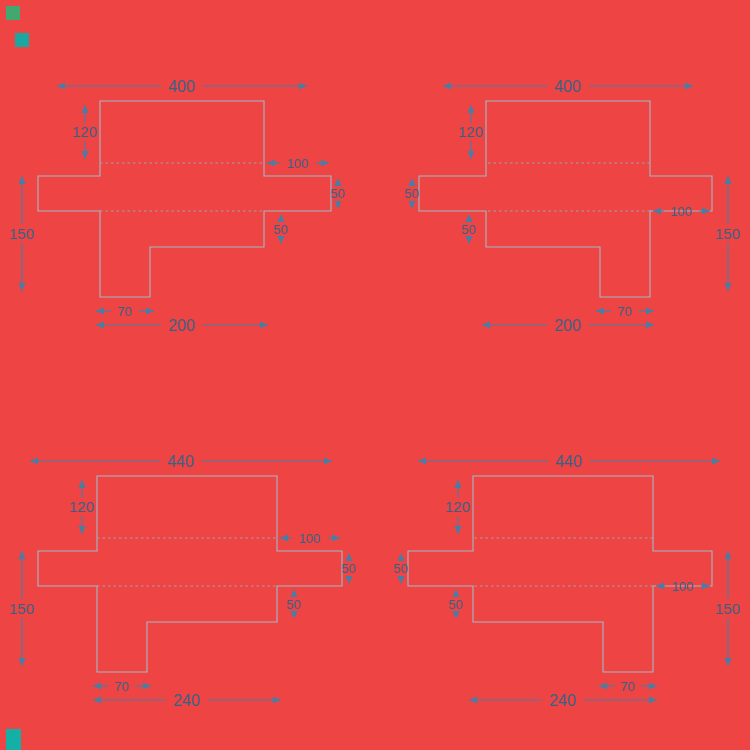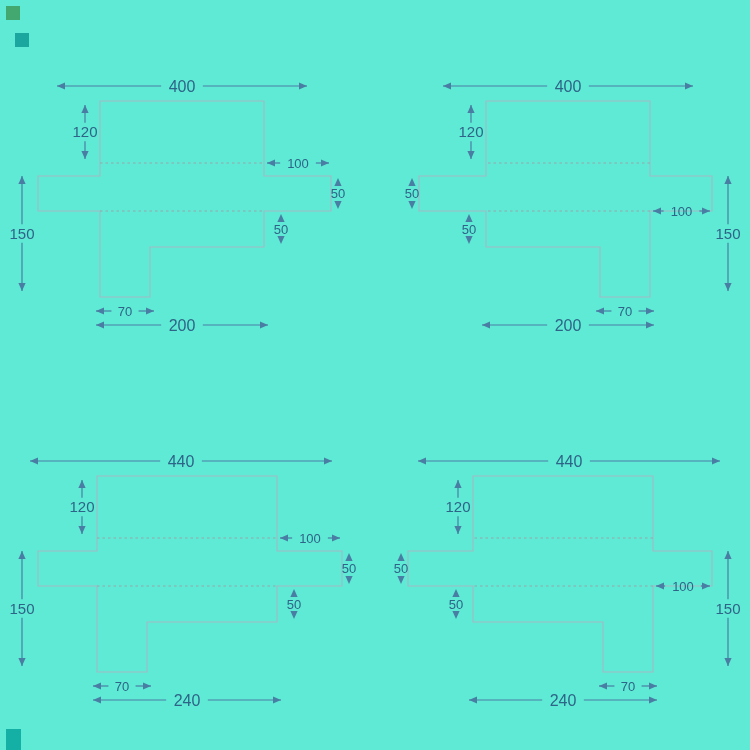--- a/index.html
+++ b/index.html
@@ -1,17 +1,17 @@
 <!DOCTYPE html>
 <html><head>
 <meta charset="utf-8">
 <style>
   *{margin:0;padding:0;box-sizing:border-box}
   html,body{width:750px;height:750px;background:#ffffff;font-family:"Liberation Sans",sans-serif}
-  .sheet{position:relative;width:750px;height:750px;background:#5eead4;overflow:hidden}
+  .sheet{position:relative;width:750px;height:750px;background:#ef4444;overflow:hidden}
   .grid{display:grid;grid-template-columns:375px 375px;grid-template-rows:375px 375px}
   figure.panel{width:375px;height:375px}
   .swatch{position:absolute;display:block;z-index:5}
   .s1{left:6px;top:6px;width:14px;height:14px}
   .s2{left:15px;top:33px;width:14px;height:14px}
   .s3{left:6px;top:729px;width:15px;height:21px}
   svg text{font-family:"Liberation Sans",sans-serif}
 </style>
 </head>
 <body>

